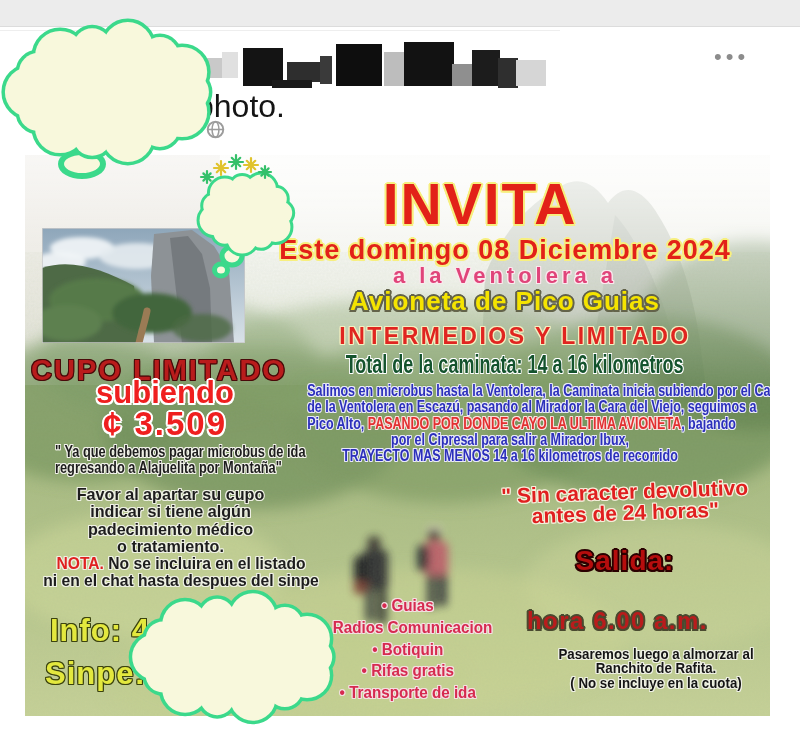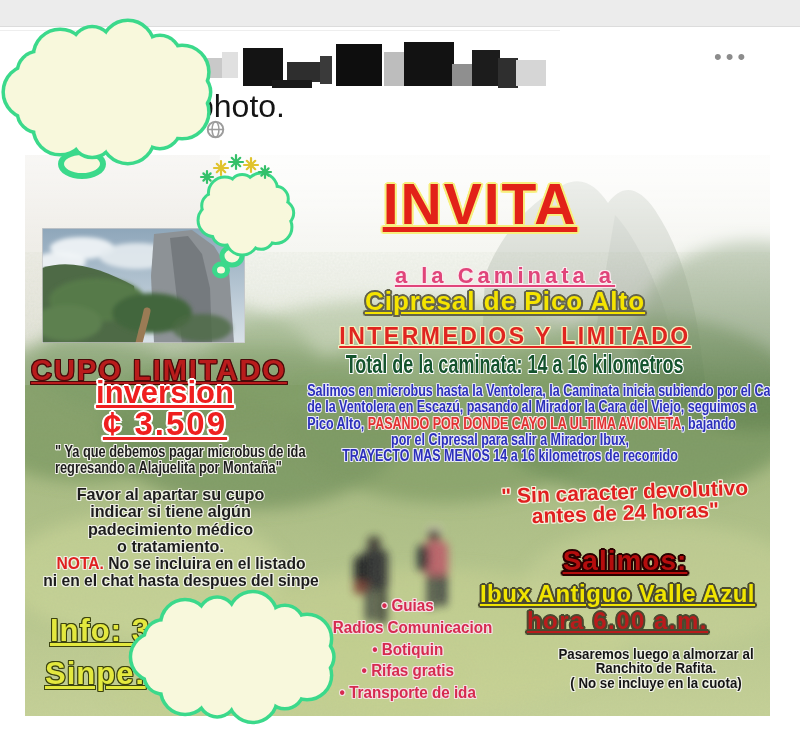--- a/index.html
+++ b/index.html
@@ -11,21 +11,21 @@
   .hairline{left:0;top:30px;width:560px;height:1px;background:#eee;}
   .added-a{left:545px;top:44px;font-size:31px;color:#141414;}
   .photo-txt{left:196px;top:88px;font-size:32px;color:#141414;}
   .meta{left:142px;top:116px;font-size:22px;color:#9c9c9c;display:flex;align-items:center;gap:7px;}
   .menu-dots{left:714px;top:44px;font-size:22px;color:#8c8c8c;letter-spacing:4px;}
   .redaction{left:200px;top:40px;width:360px;height:52px;}
   .redaction div{position:absolute;}
   
   .flyer{left:25px;top:155px;width:745px;height:561px;overflow:hidden;background:#b9c795;}
   .flyer .t{position:absolute;font-weight:bold;text-align:center;line-height:1.02;}
-  .nowrap{white-space:nowrap;text-decoration:underline;}
+  .nowrap{white-space:nowrap;}
   .outl1{text-shadow:1px 0 0 var(--oc),-1px 0 0 var(--oc),0 1px 0 var(--oc),0 -1px 0 var(--oc),
          1px 1px 0 var(--oc),-1px 1px 0 var(--oc),1px -1px 0 var(--oc),-1px -1px 0 var(--oc);}
   .outl2{text-shadow:2px 0 0 var(--oc),-2px 0 0 var(--oc),0 2px 0 var(--oc),0 -2px 0 var(--oc),
          1.5px 1.5px 0 var(--oc),-1.5px 1.5px 0 var(--oc),1.5px -1.5px 0 var(--oc),-1.5px -1.5px 0 var(--oc);}
   .invita{left:165px;top:20px;width:580px;font-size:57px;letter-spacing:2px;color:#e22118;--oc:#f7ef7f;}
   .dateln{left:190px;top:82px;width:580px;font-size:27px;letter-spacing:1px;color:#e22118;--oc:#f7ef7f;}
   .caminata{left:190px;top:110px;width:580px;font-size:22px;letter-spacing:4px;color:#e0447a;--oc:#fbe9ee;}
   .avioneta{left:190px;top:133px;width:580px;font-size:26px;letter-spacing:1px;color:#f5e400;--oc:#63634a;}
   .level{left:225px;top:170px;width:530px;font-size:23px;letter-spacing:2.5px;color:#e02520;--oc:#f3efc0;}
   .totalln{left:225px;top:197px;width:530px;font-size:25px;color:#14532d;--oc:#ffffff;}
@@ -187,66 +187,66 @@
         <ellipse cx="55" cy="72" rx="48" ry="22" fill="#567a4a"></ellipse>
         <ellipse cx="110" cy="85" rx="40" ry="20" fill="#43663c"></ellipse>
         <ellipse cx="25" cy="95" rx="35" ry="18" fill="#5d8050"></ellipse>
         <ellipse cx="160" cy="100" rx="30" ry="14" fill="#4c6a44" opacity=".8"></ellipse>
       </g>
       <path d="M97 115 C100 102 103 93 105 83" stroke="#9a7b55" stroke-width="7" fill="none" stroke-linecap="round"></path>
       <rect x="0" y="0" width="203" height="115" fill="none" stroke="#c9c9c9" stroke-width="1.5"></rect>
     </svg>
 
     <div class="t invita outl2 nowrap">INVITA</div>
-    <div class="t caminata outl1 nowrap">a la  Caminata a</div>
-    <div class="t avioneta outl2 nowrap">Cipresal de  Pico Alto</div>
+    <div class="t dateln outl2 nowrap">Este domingo 08  Diciembre 2024</div>
+    <div class="t caminata outl1 nowrap">a la  Ventolera a</div>
+    <div class="t avioneta outl2 nowrap">Avioneta de  Pico Guias</div>
     <div class="t level outl1 nowrap">INTERMEDIOS Y LIMITADO</div>
     <div class="t totalln outl1"><span>Total de la caminata: 14 a 16 kilometros</span></div>
     <div class="t route">
         <div><span class="rt-blue outl1">Salimos en microbus hasta la Ventolera, la Caminata  inicia subiendo por el Cañón</span></div>
         <div><span class="rt-blue outl1">de la Ventolera en Escazú,  pasando al Mirador la Cara del Viejo, seguimos a</span></div>
         <div><span class="rt-blue outl1">Pico Alto, </span><span class="rt-red outl1">PASANDO POR DONDE CAYO LA ULTIMA AVIONETA</span><span class="rt-blue outl1">, bajando</span></div>
         <div><span class="rt-blue outl1">por el Cipresal para salir a Mirador Ibux,</span></div>
         <div><span class="rt-blue outl1">TRAYECTO MAS MENOS  14  a 16 kilometros de recorrido</span></div>
       </div>
 
     <div class="t cupo outl1 nowrap">CUPO LIMITADO</div>
-    <div class="t inversion outl2 nowrap">inversion</div>
+    <div class="t inversion outl2 nowrap">subiendo</div>
     <div class="t amount outl2 nowrap">¢ 3.509</div>
     <div class="t footnote outl1">
         <div>" Ya que debemos pagar microbus de ida</div>
         <div>regresando a Alajuelita por Montaña"</div>
       </div>
     <div class="t favor outl1">
         <div>Favor al apartar su cupo</div>
         <div>indicar si tiene algún</div>
         <div>padecimiento médico</div>
         <div>o tratamiento.</div>
       </div>
     <div class="t nota outl1">
       <div><span class="nota-red">NOTA.</span><span> No se incluira en el listado</span></div>
       <div>ni en el chat hasta despues del sinpe</div>
     </div>
-    <div class="t infoln outl1 nowrap">Info: 3</div>
+    <div class="t infoln outl1 nowrap">Info: 4</div>
     <div class="t sinpeln outl1 nowrap">Sinpe:</div>
 
     <div class="t bullets outl1">
         <div>Guias</div>
         <div>Radios Comunicacion</div>
         <div>Botiquin</div>
         <div>Rifas gratis</div>
         <div>Transporte de ida</div>
       </div>
 
     <div class="t refund outl1">
       <div>" Sin caracter devolutivo</div>
       <div>antes de 24 horas"</div>
     </div>
-    <div class="t salida outl2 nowrap">Salimos:</div>
-    <div class="t ibux outl2 nowrap">Ibux Antiguo Valle Azul</div>
+    <div class="t salida outl2 nowrap">Salida:</div>
     <div class="t hora outl2 nowrap">hora 6.00 a.m.</div>
     <div class="t lunch outl1">
         <div>Pasaremos luego a almorzar al</div>
         <div>Ranchito de Rafita.</div>
         <div>( No se incluye en la cuota)</div>
       </div>
   </div>
 
   <svg class="abs overlay" viewBox="0 0 800 731">
       <g>

